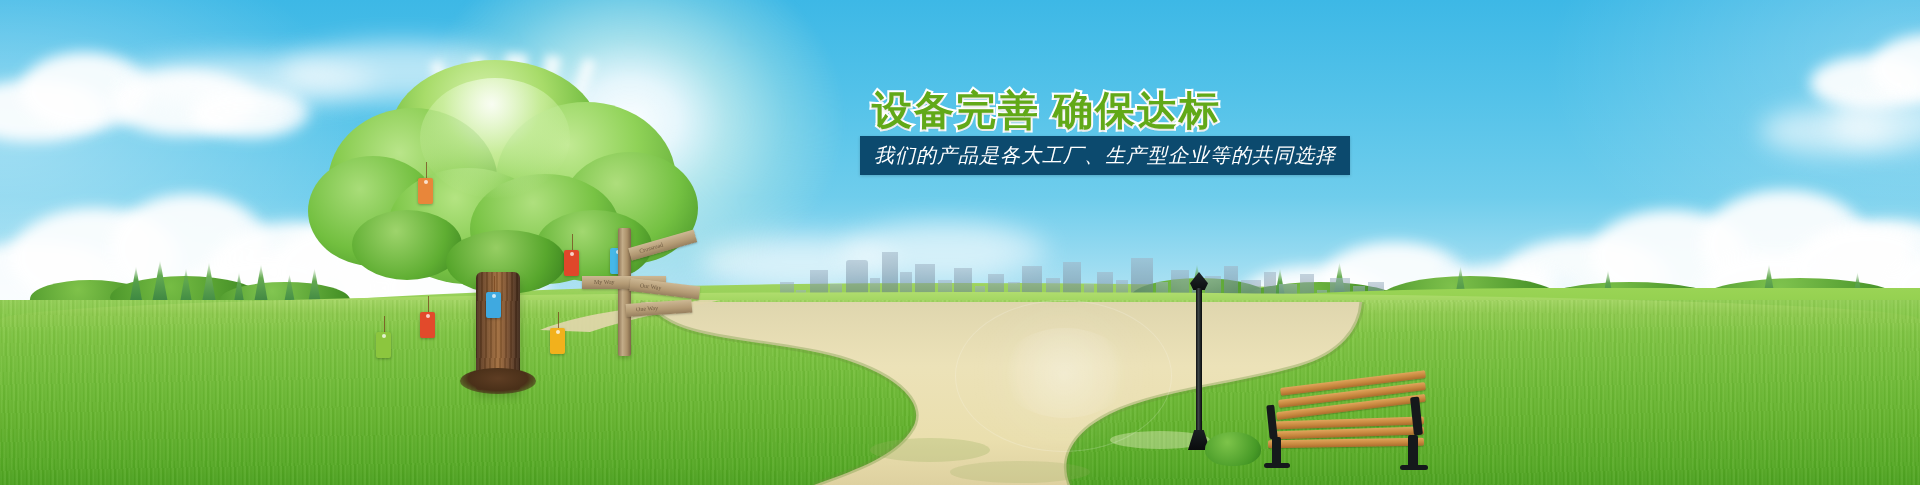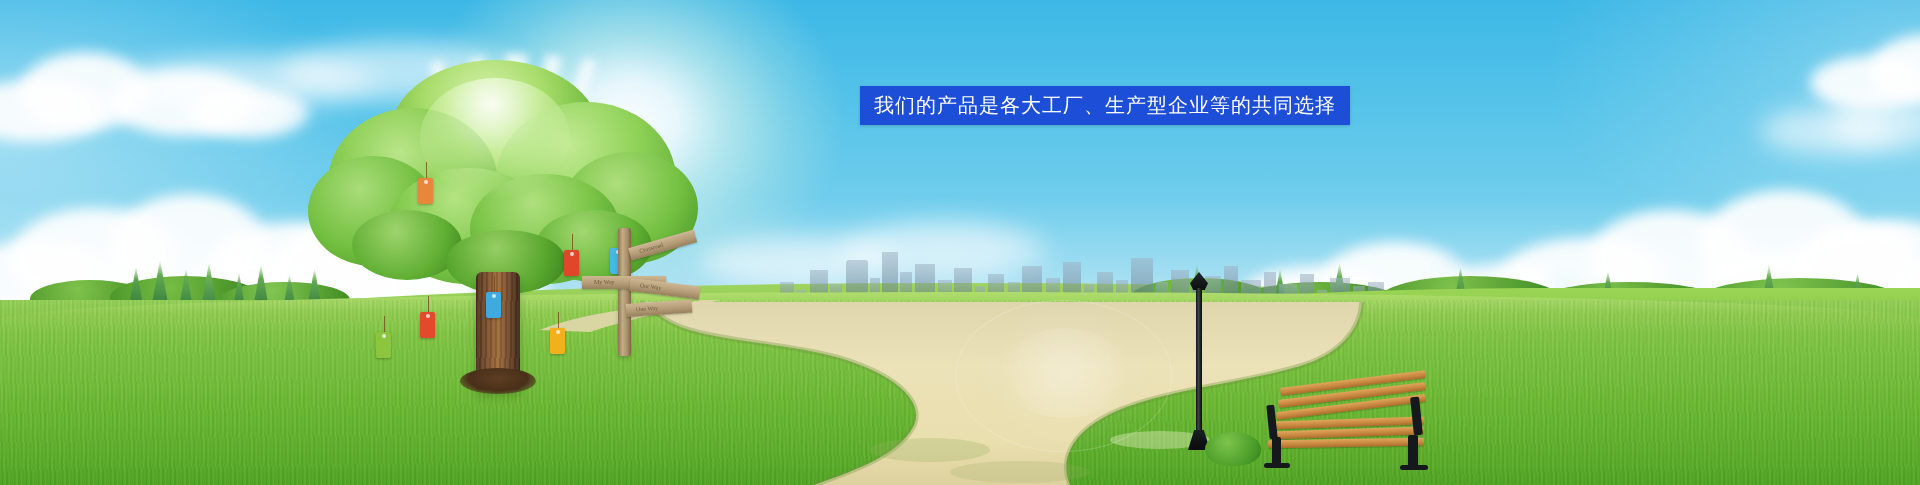--- a/index.html
+++ b/index.html
@@ -229,21 +229,21 @@
     display:inline-block;
     background:#1c4ea3;
     color:#ffffff;
     font-size:20px;line-height:24px;font-weight:400;
     letter-spacing:1px;
     padding:7px 14px 8px 14px;
     margin-bottom:8px;
     white-space:nowrap;
     box-shadow:0 1px 3px rgba(0,0,0,.18);
   }
-  .subbar.b2{background:#1d4ed8;}
+  .subbar.b2{background:#0c4a6e;font-style:italic;}
 
   
   .lensglow{
     position:absolute;left:1000px;top:328px;width:130px;height:90px;
     border-radius:50%;
     background:radial-gradient(circle,rgba(255,255,255,.28),rgba(255,255,255,.10) 60%,rgba(255,255,255,0) 75%);
     pointer-events:none;
   }
   .lensglow2{
     position:absolute;left:955px;top:300px;width:215px;height:150px;
@@ -469,16 +469,17 @@
     <div class="slat" style="left:6px;top:64px;width:156px;transform:rotate(-1deg);"></div>
     <div class="bench-leg" style="left:6px;top:30px;width:8px;height:34px;transform:rotate(-6deg);"></div>
     <div class="bench-leg" style="left:150px;top:22px;width:9px;height:38px;transform:rotate(-6deg);"></div>
     <div class="bench-leg" style="left:10px;top:62px;width:9px;height:30px;"></div>
     <div class="bench-leg" style="left:146px;top:60px;width:10px;height:34px;"></div>
     <div class="bench-leg" style="left:2px;top:88px;width:26px;height:5px;border-radius:3px;"></div>
     <div class="bench-leg" style="left:138px;top:90px;width:28px;height:5px;border-radius:3px;"></div>
   </div>
 
   <div class="copy">
+    <div class="headline1">设备完善  确保达标</div>
     <div><span class="subbar b2">我们的产品是各大工厂、生产型企业等的共同选择</span></div>
   </div>
 
 </div>
 
 </body></html>

